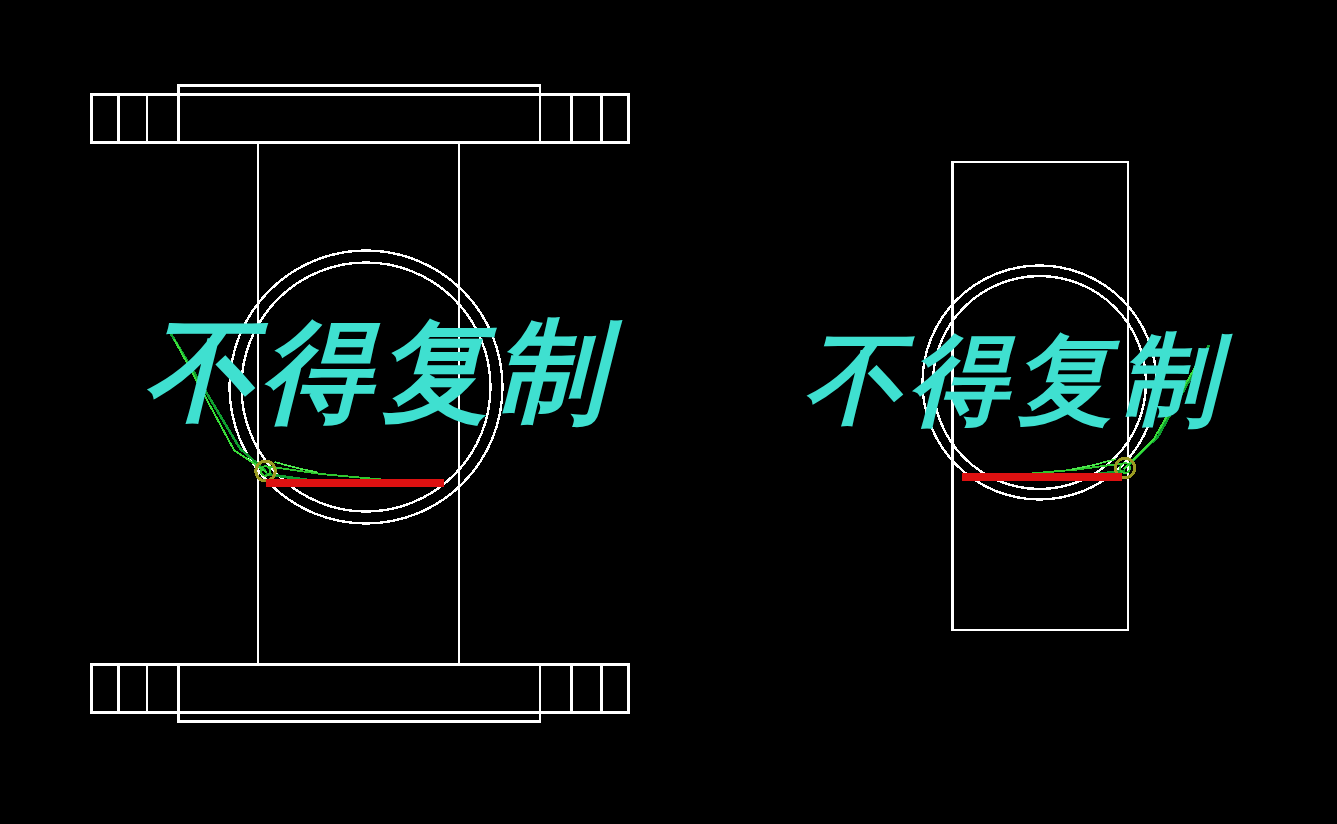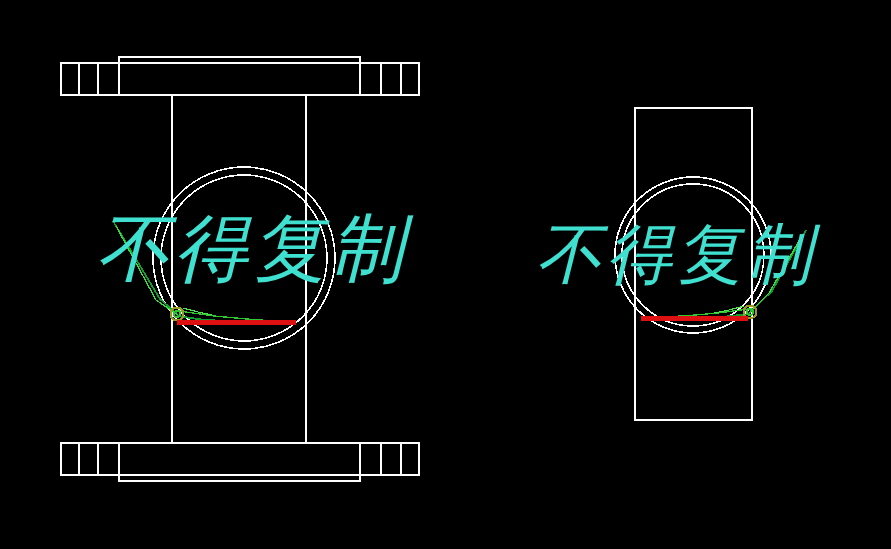--- a/index.html
+++ b/index.html
@@ -31,21 +31,21 @@
     left: 0;
     top: 0;
     width: 891px;
     height: 549px;
     pointer-events: none;
   }
   .watermark-text {
     position: absolute;
     font-family: "Liberation Serif", "DejaVu Serif", serif;
     font-style: italic;
-    font-weight: 400;
+    font-weight: 700;
     white-space: nowrap;
     line-height: 1;
     user-select: none;
   }
   #watermark-left {
     left: 96px;
     top: 212px;
     font-size: 74px;
     letter-spacing: 4px;
     color: #3fe0d0;

